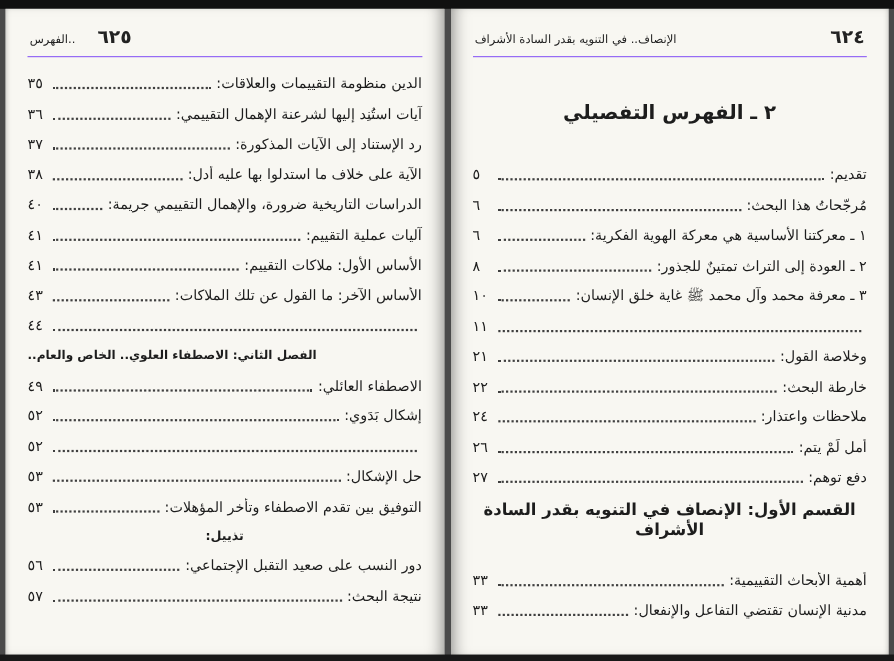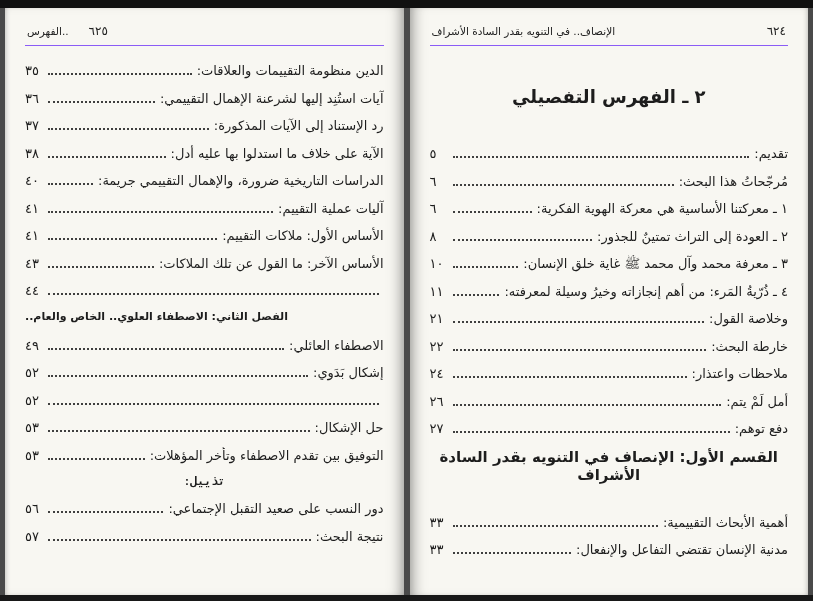--- a/index.html
+++ b/index.html
@@ -20,26 +20,26 @@
   }
   .page.left{box-shadow:inset -12px 0 16px -12px rgba(0,0,0,.55), inset 3px 0 6px -4px rgba(0,0,0,.4);}
   .page.right{box-shadow:inset 12px 0 16px -12px rgba(0,0,0,.55), inset -3px 0 6px -4px rgba(0,0,0,.4);}
 
   .page-header{
     direction:ltr;display:flex;align-items:baseline;
     border-bottom:1px solid #8b5cf6;padding:2px 2px 7px;font-size:10.5px;color:#222;
   }
   .header-left{justify-content:flex-start;gap:20px;}
   .header-right{justify-content:space-between;}
-  .page-header .folio{font-size:12px;font-weight:normal;letter-spacing:1px;}
+  .page-header .folio{font-size:17px;font-weight:bold;letter-spacing:1px;}
 
   .main-title{text-align:center;font-weight:bold;font-size:18px;margin:40px 0 38px;}
   .part-heading{text-align:center;font-weight:bold;font-size:15px;margin:4px 6px 30px;}
   .chapter-heading{text-align:left;font-weight:bold;font-size:11px;margin:6px 0 14px;}
-  .appendix-heading{text-align:center;font-weight:bold;font-size:11.5px;margin:8px 0 12px;font-family:Liberation Mono, monospace;}
+  .appendix-heading{text-align:center;font-weight:bold;font-size:11.5px;margin:8px 0 12px;}
 
   .toc{margin:0;}
   .toc.top-gap{margin-top:16px;}
   .row{display:flex;align-items:flex-end;margin-bottom:10.5px;font-size:13px;line-height:17px;}
   .row .t{white-space:nowrap;overflow:hidden;max-width:86%;}
   .row .dots{flex:1 1 10px;min-width:8px;border-bottom:2px dotted #3f3f3f;margin:0 5px 4px;}
   .row .n{white-space:nowrap;min-width:18px;text-align:left;}
 </style>
 </head>
 <body>
@@ -197,21 +197,20 @@
           <span class="n">٨</span>
         </div>
 
         <div class="row">
           <span class="t">٣ ـ معرفة محمد وآل محمد ﷺ غاية خلق الإنسان:</span>
           <span class="dots"></span>
           <span class="n">١٠</span>
         </div>
 
         <div class="row">
-          <span class="t">٤ ـ ذُرّيةُ المَرء: من أهم إنجازاته وخيرُ وسيلة لمعرفته:</span>
           <span class="dots"></span>
           <span class="n">١١</span>
         </div>
 
         <div class="row">
           <span class="t">وخلاصة القول:</span>
           <span class="dots"></span>
           <span class="n">٢١</span>
         </div>
 

